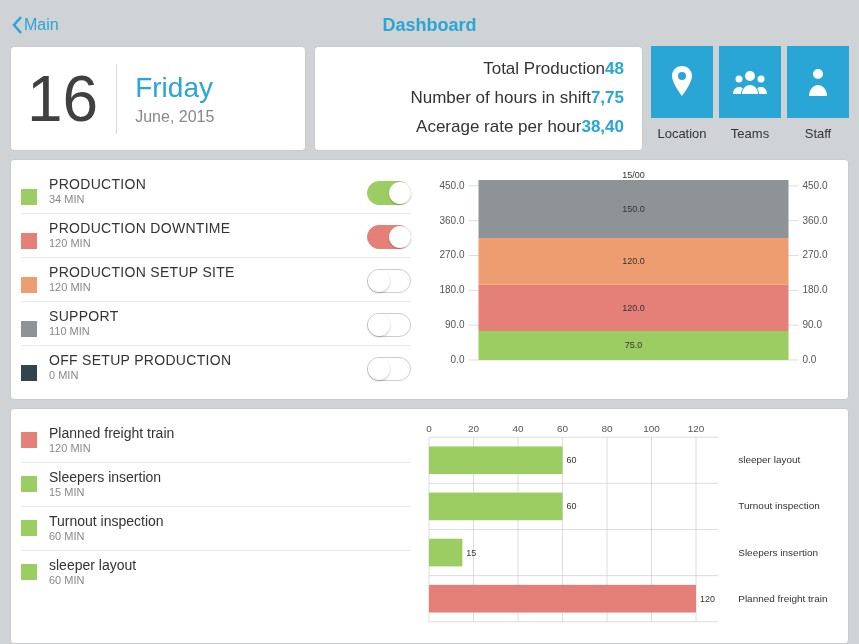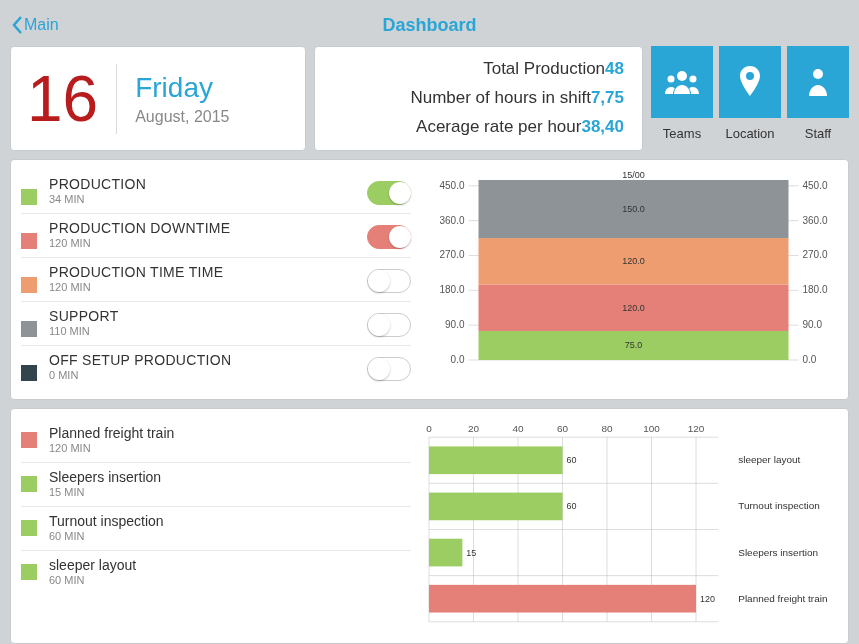--- a/index.html
+++ b/index.html
@@ -4,21 +4,21 @@
 <style>
 * { box-sizing: border-box; margin: 0; padding: 0; }
 body { font-family: "Helvetica Neue", Arial, sans-serif; background: #d0d3d6; width: 859px; height: 644px; overflow: hidden; }
 .frame { width: 859px; height: 576px; background: #d0d3d6; padding: 10px; }
 .nav { height: 30px; display: flex; align-items: center; position: relative; }
 .nav-back { display: flex; align-items: center; color: #29a5d6; font-size: 16px; cursor: pointer; }
 .nav-back svg { width: 14px; height: 20px; }
 .nav-title { position: absolute; left: 0; right: 0; text-align: center; color: #29a5d6; font-weight: 700; font-size: 18px; pointer-events: none; }
 .row1 { display: flex; gap: 8px; margin-top: 6px; }
 .date-card { flex: 0 0 296px; background: #fff; border: 1px solid #c8cbce; border-radius: 4px; display: flex; align-items: center; padding: 12px 16px; height: 105px; }
-.date-num { color: #b91c1c; font-size: 64px; font-weight: 300; line-height: 1; }
+.date-num { color: #404040; font-size: 64px; font-weight: 300; line-height: 1; }
 .date-div { width: 1px; height: 70px; background: #d8dbde; margin: 0 18px; }
 .date-day { color: #29a5d6; font-size: 28px; font-weight: 400; }
 .date-sub { color: #888; font-size: 16px; margin-top: 4px; }
 .stats-card { flex: 1; background: #fff; border: 1px solid #c8cbce; border-radius: 4px; padding: 10px 18px; height: 105px; display: flex; flex-direction: column; justify-content: center; }
 .stat-row { display: flex; justify-content: flex-end; font-size: 17px; color: #333; line-height: 1.7; }
 .stat-val { color: #29a5d6; font-weight: 700; }
 .nav-btns { display: flex; gap: 6px; }
 .nav-btn { width: 62px; height: 105px; display: flex; flex-direction: column; align-items: center; justify-content: flex-start; }
 .nav-btn-icon { width: 62px; height: 72px; background: #29a5d6; display: flex; align-items: center; justify-content: center; }
 .nav-btn-icon svg { fill: #fff; }
@@ -61,61 +61,61 @@
   </div>
   <div class="nav-title">Dashboard</div>
 </div>
 
 <div class="row1">
   <div class="date-card">
     <div class="date-num">16</div>
     <div class="date-div"></div>
     <div>
       <div class="date-day">Friday</div>
-      <div class="date-sub">August, 2015</div>
+      <div class="date-sub">June, 2015</div>
     </div>
   </div>
   <div class="stats-card">
     <div class="stat-row">
           <span>Total Production</span>
           <span class="stat-val">48</span>
         </div>
     <div class="stat-row">
           <span>Number of hours in shift</span>
           <span class="stat-val">7,75</span>
         </div>
     <div class="stat-row">
           <span>Acerage rate per hour</span>
           <span class="stat-val">38,40</span>
         </div>
   </div>
   <div class="nav-btns">
+    <div class="nav-btn">
+      <div class="nav-btn-icon">
+            <svg width="28" height="32" viewBox="0 0 24 32">
+              <path d="M12 0C6 0 2 4.5 2 10c0 7 10 20 10 20s10-13 10-20C22 4.5 18 0 12 0zm0 14a4 4 0 110-8 4 4 0 010 8z"></path>
+            </svg>
+          </div>
+      <div class="nav-btn-label">Location</div>
+    </div>
     <div class="nav-btn">
       <div class="nav-btn-icon">
             <svg width="34" height="24" viewBox="0 0 34 24">
               <circle cx="17" cy="6" r="5"></circle>
               <circle cx="6" cy="9" r="3.5"></circle>
               <circle cx="28" cy="9" r="3.5"></circle>
               <path d="M9 24c0-5 3.5-9 8-9s8 4 8 9H9z"></path>
               <path d="M0 24c0-4 2.5-7 6-7 1.5 0 2.8.5 3.8 1.4C8.6 20 8 22 8 24H0z"></path>
               <path d="M34 24c0-4-2.5-7-6-7-1.5 0-2.8.5-3.8 1.4 1.2 1.6 1.8 3.6 1.8 5.6H34z"></path>
             </svg>
           </div>
       <div class="nav-btn-label">Teams</div>
     </div>
     <div class="nav-btn">
       <div class="nav-btn-icon">
-            <svg width="28" height="32" viewBox="0 0 24 32">
-              <path d="M12 0C6 0 2 4.5 2 10c0 7 10 20 10 20s10-13 10-20C22 4.5 18 0 12 0zm0 14a4 4 0 110-8 4 4 0 010 8z"></path>
-            </svg>
-          </div>
-      <div class="nav-btn-label">Location</div>
-    </div>
-    <div class="nav-btn">
-      <div class="nav-btn-icon">
             <svg width="20" height="28" viewBox="0 0 20 28">
               <circle cx="10" cy="6" r="5"></circle>
               <path d="M1 28c0-6 4-11 9-11s9 5 9 11H1z"></path>
             </svg>
           </div>
       <div class="nav-btn-label">Staff</div>
     </div>
   </div>
 </div>
 
@@ -137,21 +137,21 @@
             <div class="cat-name">PRODUCTION DOWNTIME</div>
             <div class="cat-min">120 MIN</div>
           </div>
           <div class="toggle on-red">
             <div class="knob"></div>
           </div>
         </div>
         <div class="cat-item">
           <div class="swatch" style="background: rgb(237, 157, 111);"></div>
           <div class="cat-info">
-            <div class="cat-name">PRODUCTION TIME TIME</div>
+            <div class="cat-name">PRODUCTION SETUP SITE</div>
             <div class="cat-min">120 MIN</div>
           </div>
           <div class="toggle ">
             <div class="knob"></div>
           </div>
         </div>
         <div class="cat-item">
           <div class="swatch" style="background: rgb(142, 147, 152);"></div>
           <div class="cat-info">
             <div class="cat-name">SUPPORT</div>

